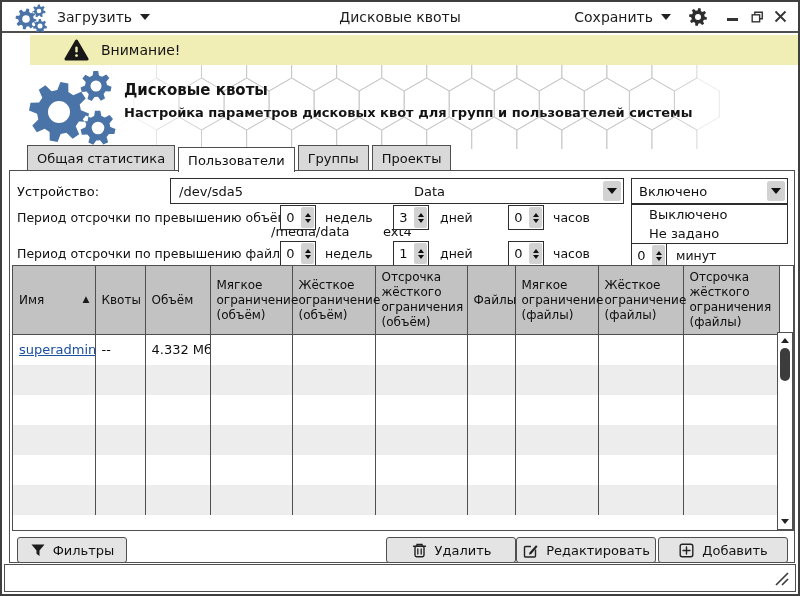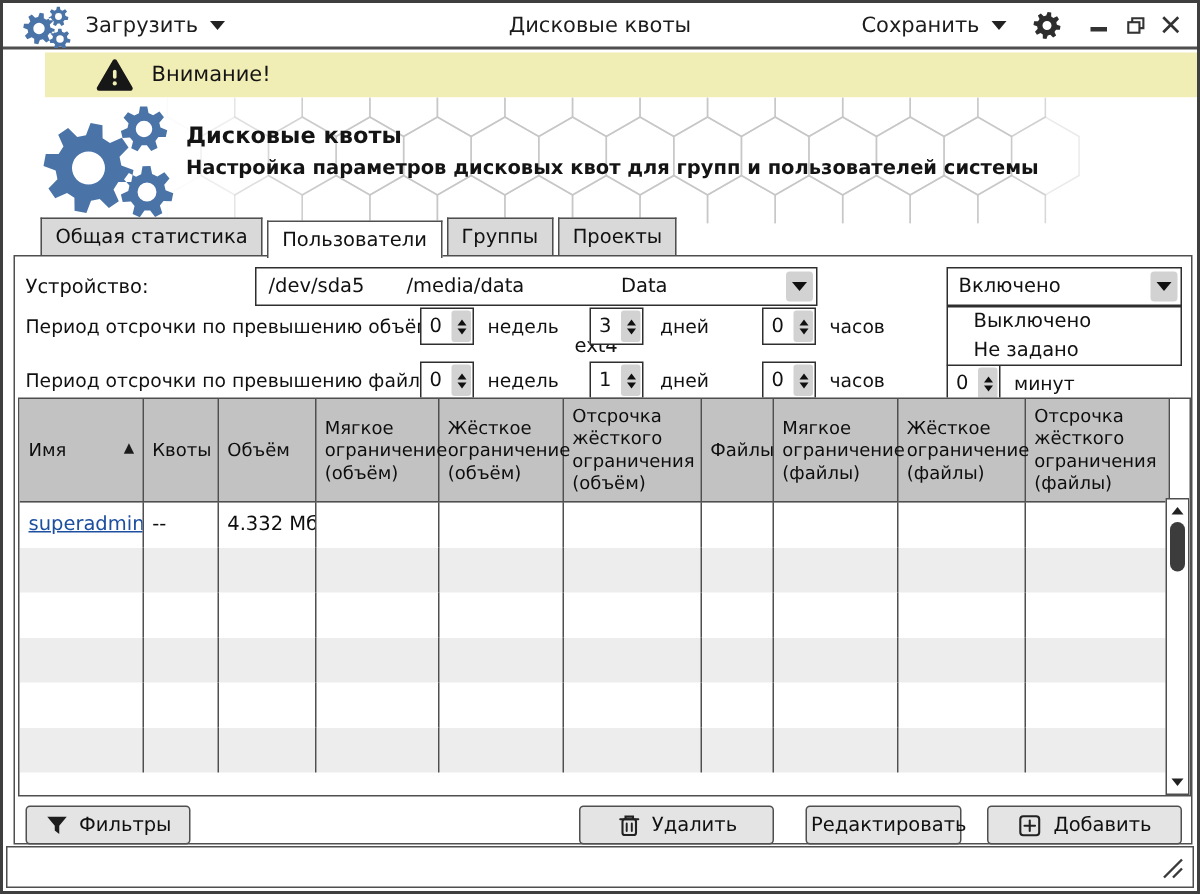--- a/index.html
+++ b/index.html
@@ -84,21 +84,21 @@
   .s-u { width:0;height:0;border-left:4px solid transparent;border-right:4px solid transparent;border-bottom:5px solid #222; }
   .s-d { width:0;height:0;border-left:4px solid transparent;border-right:4px solid transparent;border-top:5px solid #222; }
   .thumb { position:absolute; left:2px; right:2px; top:15px; height:33px; background:#3c3c3c; border-radius:7px; }
 
   
   .btn { position:absolute; top:366px; height:26px; border:1.5px solid #4f4f4f; border-radius:3px;
          background:#e4e4e4; display:flex; align-items:center; justify-content:center; gap:7px;
          font-size:13px; color:#111; cursor:default; }
   #btnFilters { left:7px;   width:110px; }
   #btnDelete  { right:278px; width:130px; }
-  #btnEdit    { right:153px; width:104px; }
+  #btnEdit    { right:138px; width:140px; }
   #btnAdd     { right:6px;   width:130px; }
 
   
   .statusbar { position:absolute; left:2px; right:2px; bottom:2px; height:28px;
                border:1.5px solid #4f4f4f; background:#fff; }
   .grip { position:absolute; right:5px; bottom:4px; }
 </style>
 </head>
 <body>
 
@@ -215,23 +215,23 @@
     <div class="tab">Общая статистика</div>
     <div class="tab active">Пользователи</div>
     <div class="tab">Группы</div>
     <div class="tab">Проекты</div>
   </div>
 
   <div class="panel">
 
     <span class="lbl" style="left:7px; top:13px; font-size:13px;">Устройство:</span>
 
-    <div class="combo" style="left:160px; top:7px; width:375px;">
+    <div class="combo" style="left:160px; top:7px; width:454px;">
       <span class="cval" style="left:8px;">/dev/sda5</span>
-      <span class="cval" style="left:100px;">/media/data</span>
+      <span class="cval" style="left:100px;margin-top:40px;">/media/data</span>
       <span class="cval" style="left:212px;margin-top:40px;">ext4</span>
       <span class="cval" style="left:243px;">Data</span>
       <div class="combo-btn">
           <i class="tri-dn"></i>
         </div>
     </div>
 
     <div class="combo" style="left:621px; top:7px; width:157px;">
       <span class="cval" style="left:7px;">Включено</span>
       <div class="combo-btn">

